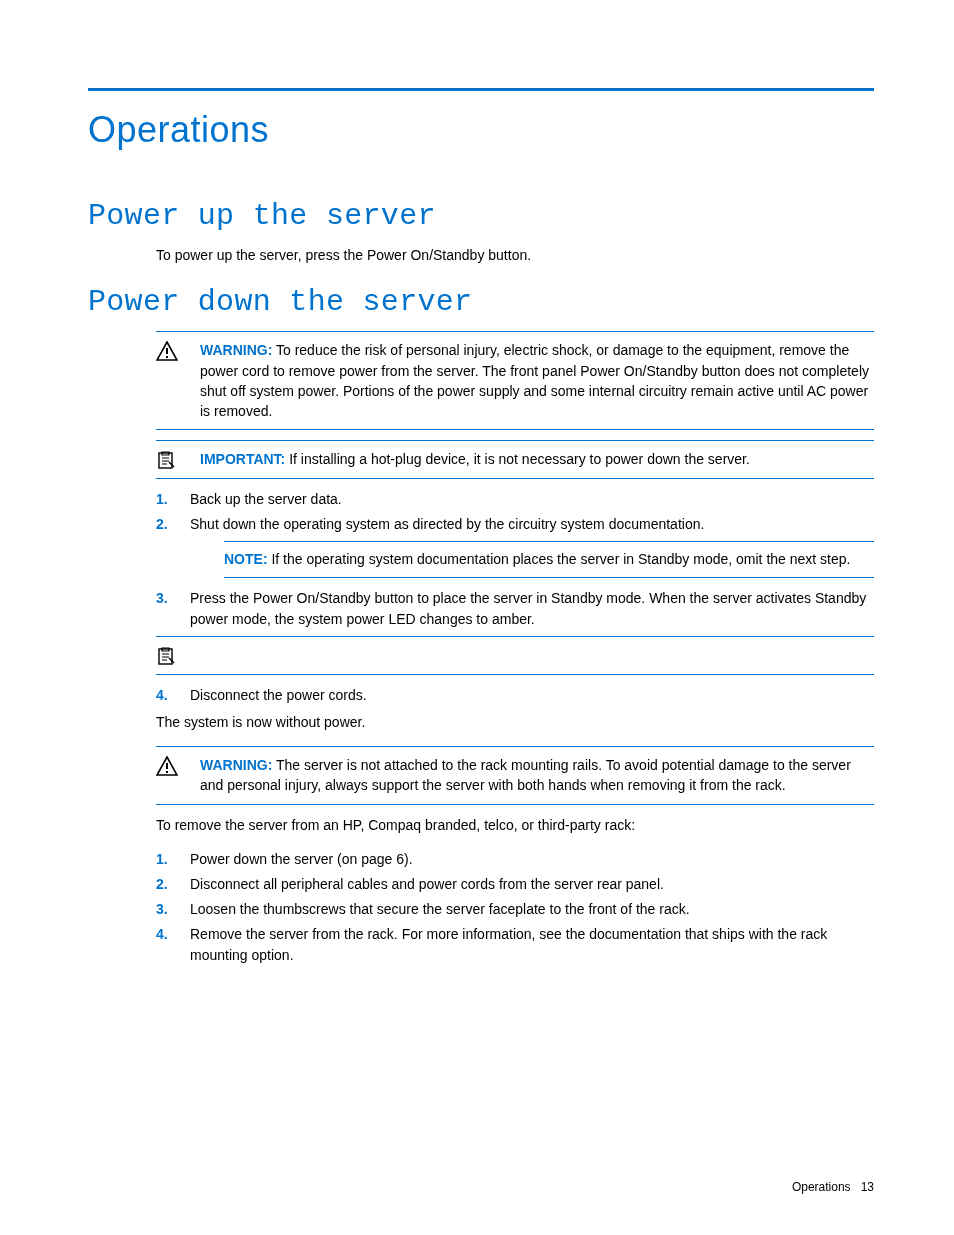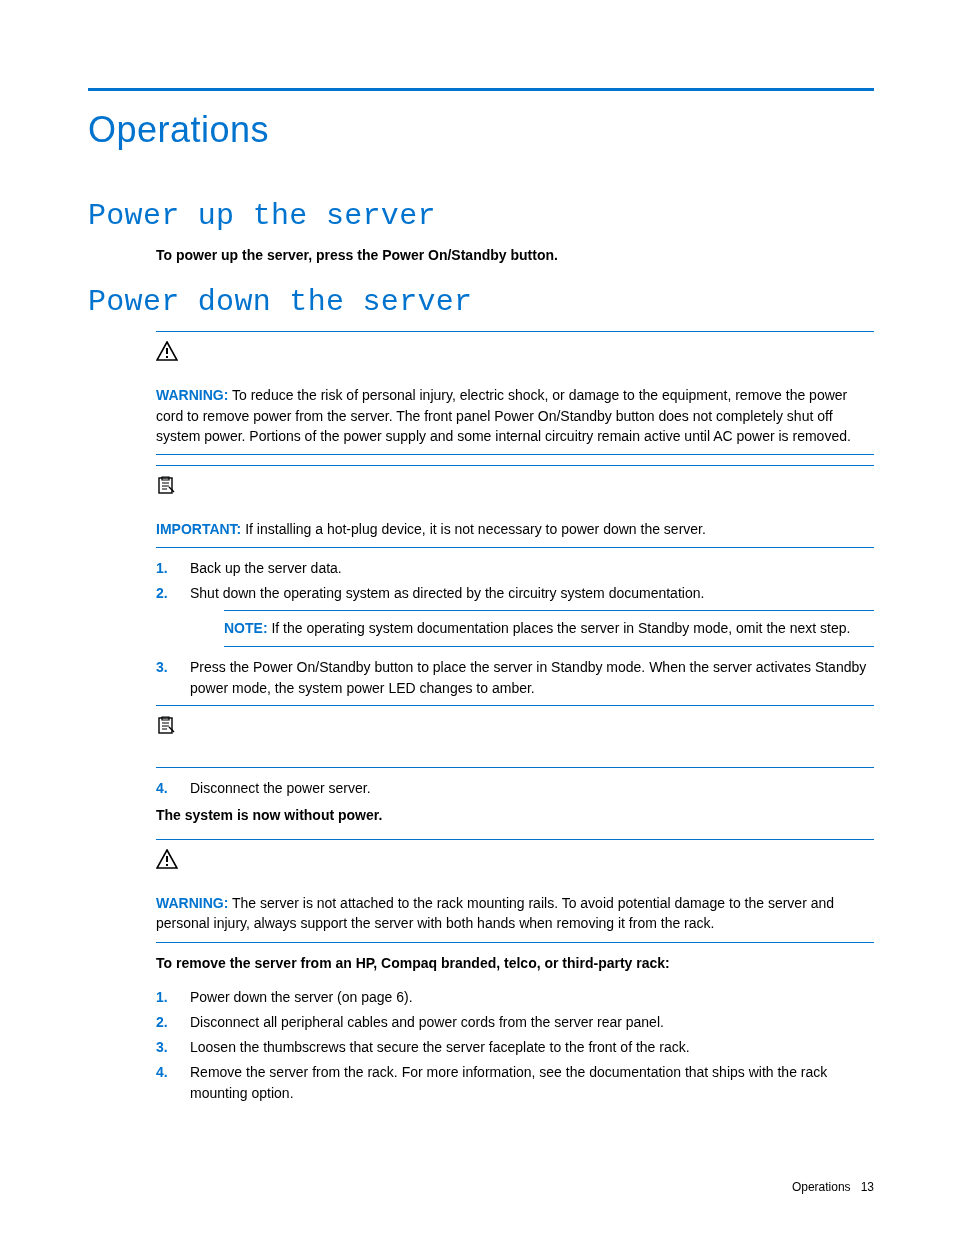--- a/index.html
+++ b/index.html
@@ -37,31 +37,29 @@
     color: #0073cf;
     margin: 20px 0 12px 0;
     letter-spacing: 0.3px;
   }
   .body-indent {
     margin-left: 68px;
   }
   p.body {
     margin: 6px 0 14px 0;
     line-height: 1.45;
-    font-weight: bold;
   }
   .notice {
     display: flex;
     align-items: flex-start;
     border-top: 1px solid #0073cf;
     border-bottom: 1px solid #0073cf;
     padding: 8px 0 8px 0;
     margin: 6px 0 10px 0;
     line-height: 1.45;
-    flex-direction: column;
   }
   .notice-icon {
     flex: 0 0 44px;
     display: flex;
     justify-content: flex-start;
     padding-top: 1px;
   }
   .notice-text {
     flex: 1;
   }
@@ -165,21 +163,21 @@
         <svg class="icon" width="20" height="20" viewBox="0 0 20 20">
           <rect x="3" y="3" width="13" height="15" fill="none" stroke="#000" stroke-width="1.4"></rect>
           <path d="M6 2 h7 v3 h-7 z" fill="none" stroke="#000" stroke-width="1.2"></path>
           <path d="M13 12 l5 5" stroke="#000" stroke-width="1.4"></path>
           <path d="M6 8 h7 M6 11 h7 M6 14 h5" stroke="#000" stroke-width="1"></path>
         </svg>
       </div>
     </div>
 
     <ol class="proc">
-      <li><span class="num">4.</span><span>Disconnect the power server.</span></li>
+      <li><span class="num">4.</span><span>Disconnect the power cords.</span></li>
     </ol>
 
     <p class="body">The system is now without power.</p>
   </div>
 
   <div class="body-indent">
 
     <div class="notice">
       <div class="notice-icon">
         <svg class="icon" width="22" height="20" viewBox="0 0 22 20">

